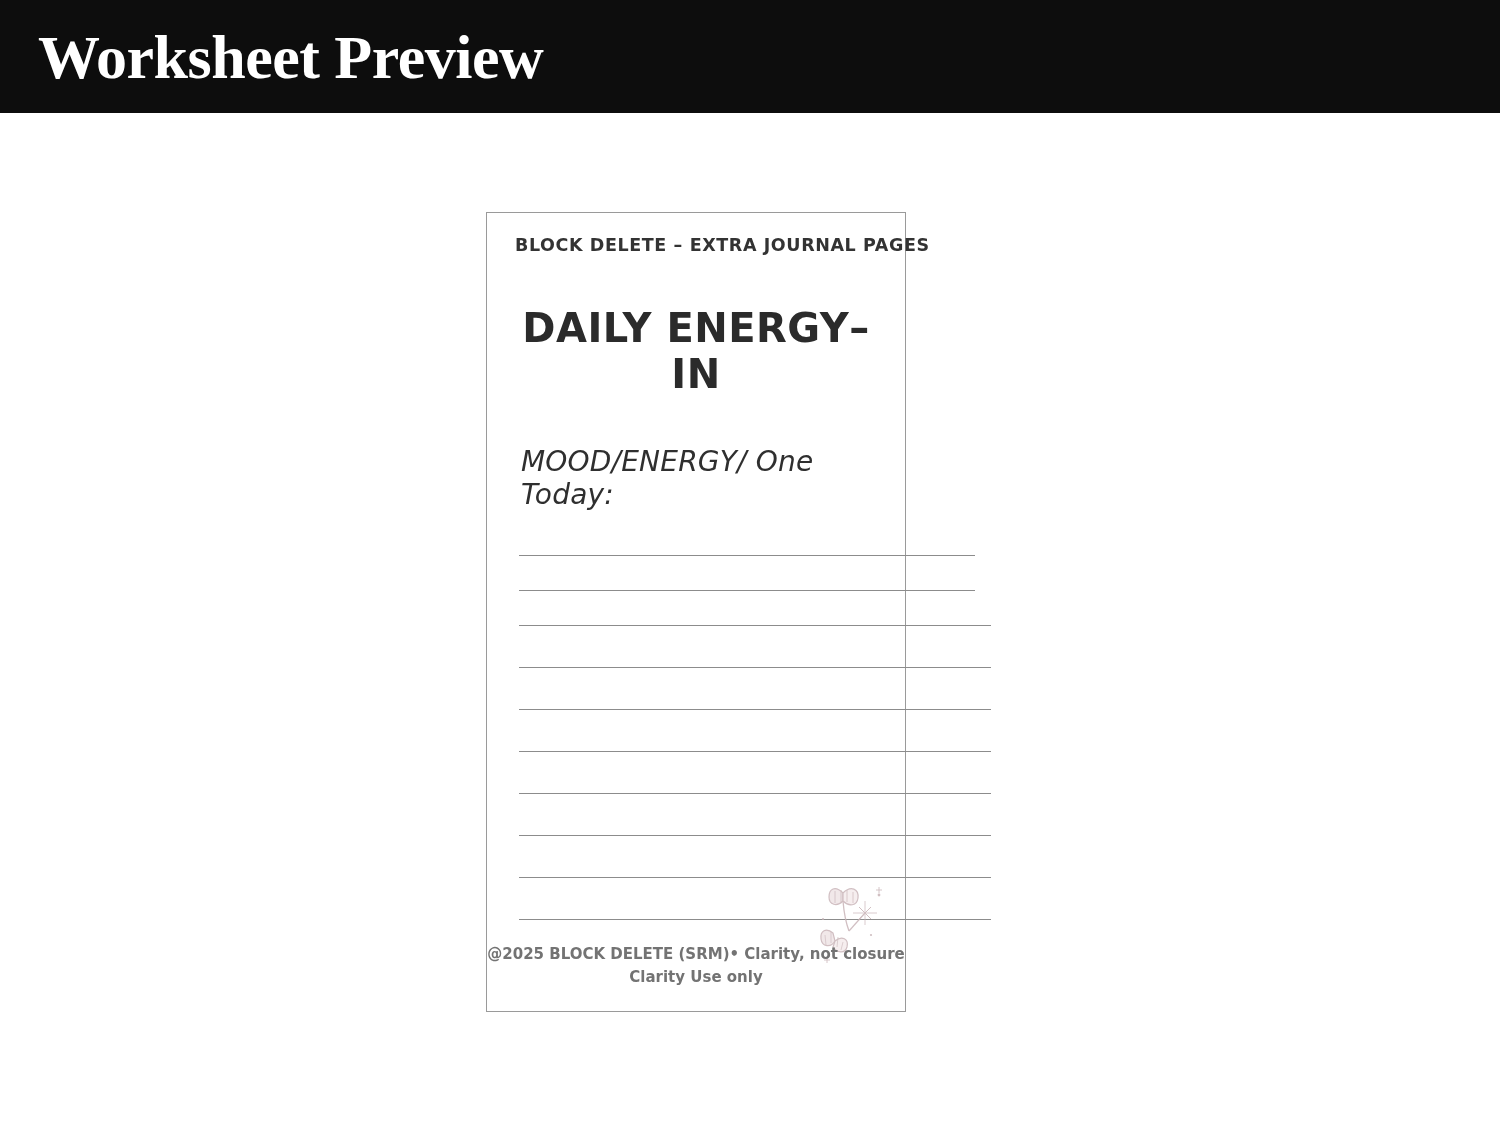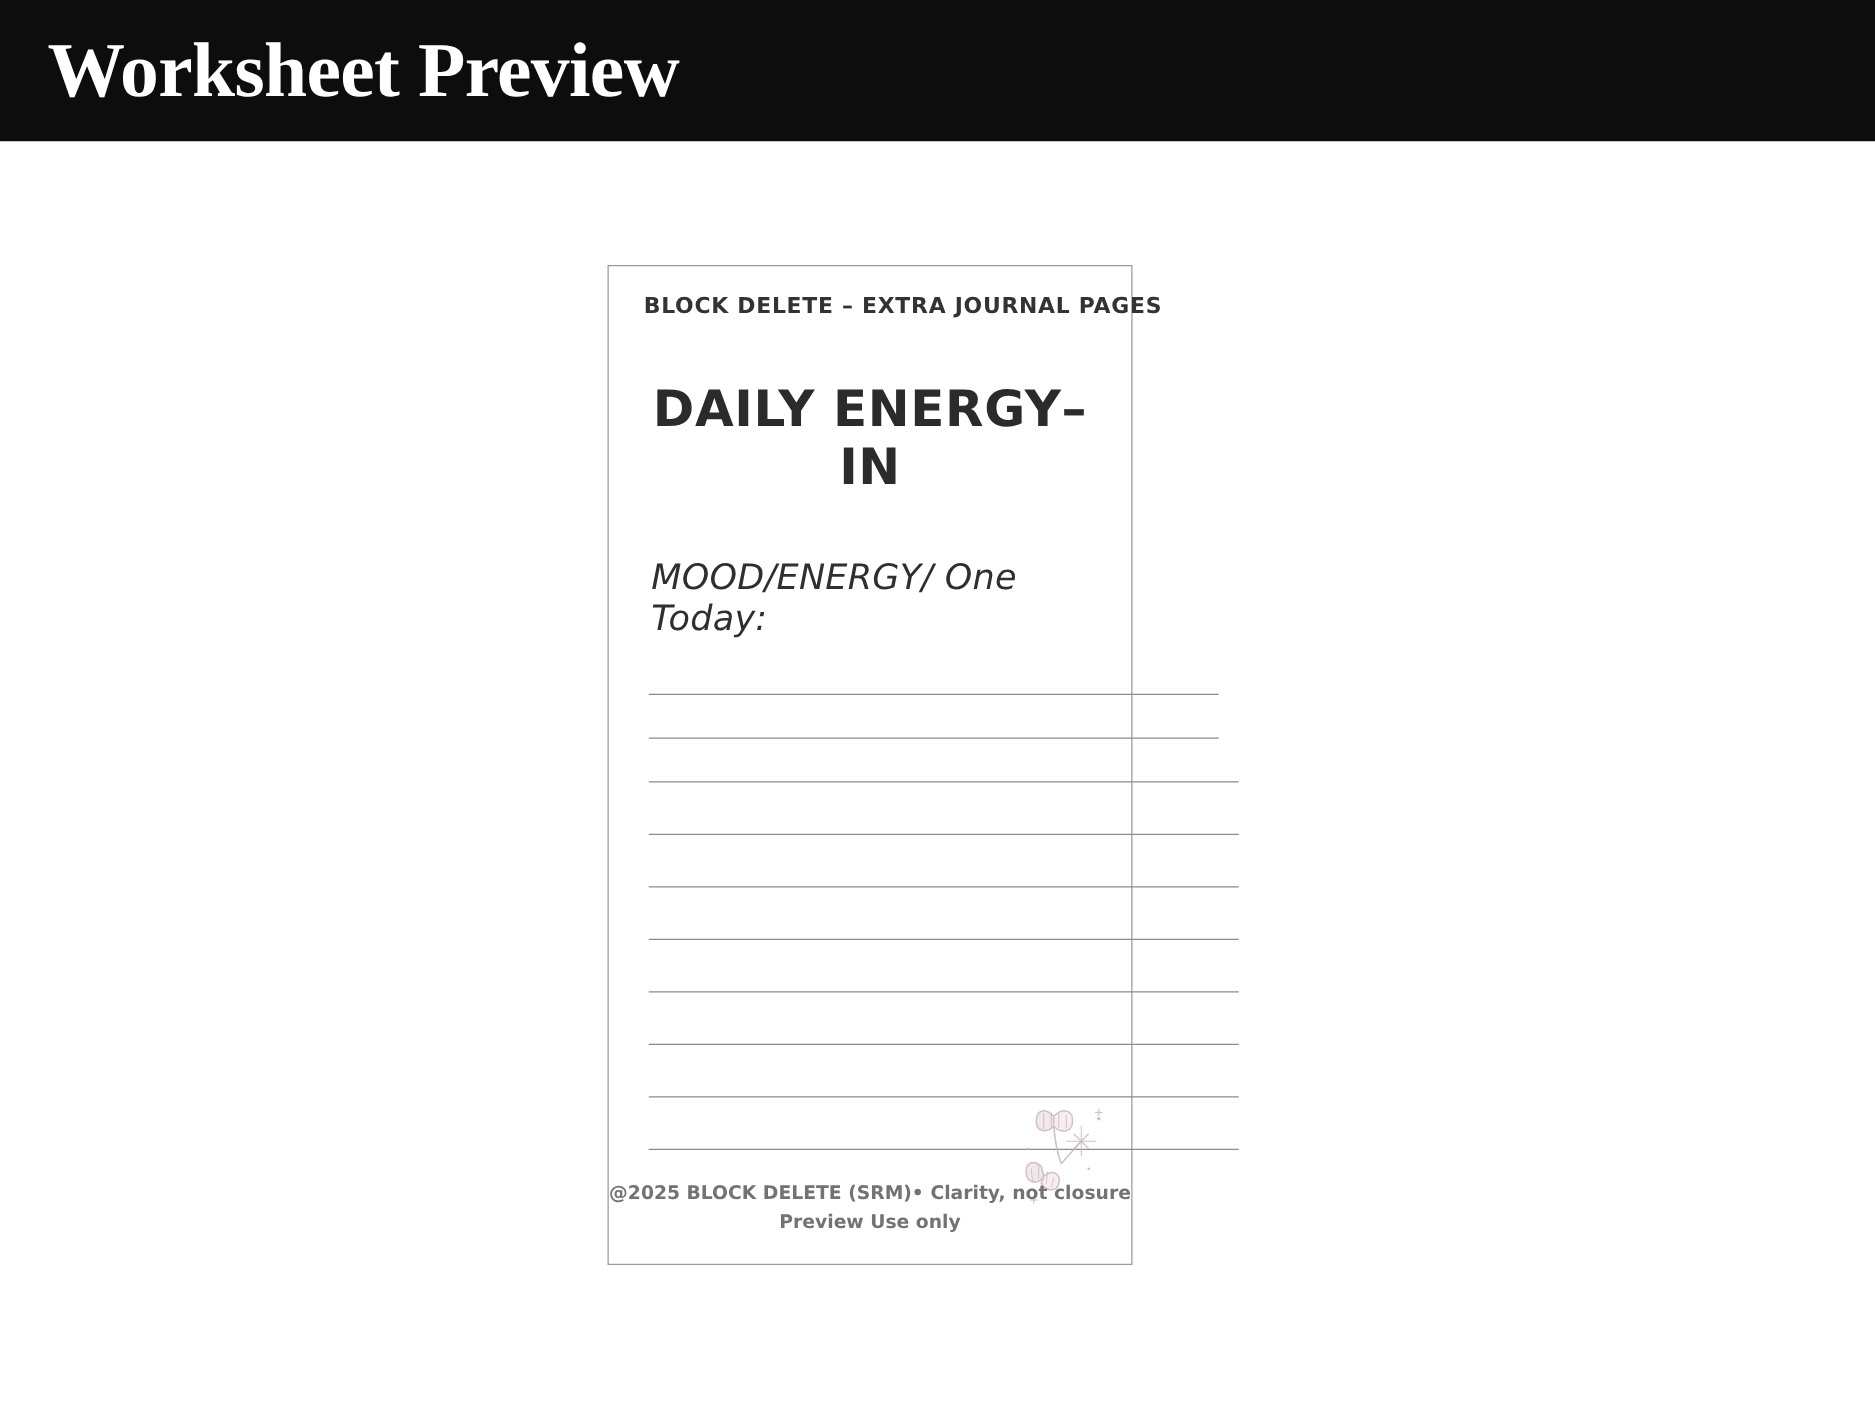--- a/index.html
+++ b/index.html
@@ -168,17 +168,17 @@
         <circle cx="66" cy="22" r="1.4" fill="#c9b4b8" stroke="none"></circle>
         <circle cx="58" cy="62" r="1.1" fill="#c9b4b8" stroke="none"></circle>
         <circle cx="10" cy="46" r="1" fill="#c9b4b8" stroke="none"></circle>
         <path d="M66 14 L66 20 M63 17 L69 17" stroke-width="0.9"></path>
         <path d="M14 84 L14 90 M11 87 L17 87" stroke-width="0.9"></path>
       </g>
     </svg>
 
     <div class="footer">
       <span>@2025 BLOCK DELETE  (SRM)• Clarity, not closure</span>
-      <span class="line2">Preview Use only</span>
+      <span class="line2">Clarity Use only</span>
     </div>
 
   </div>
 </div>
 
 </body></html>

